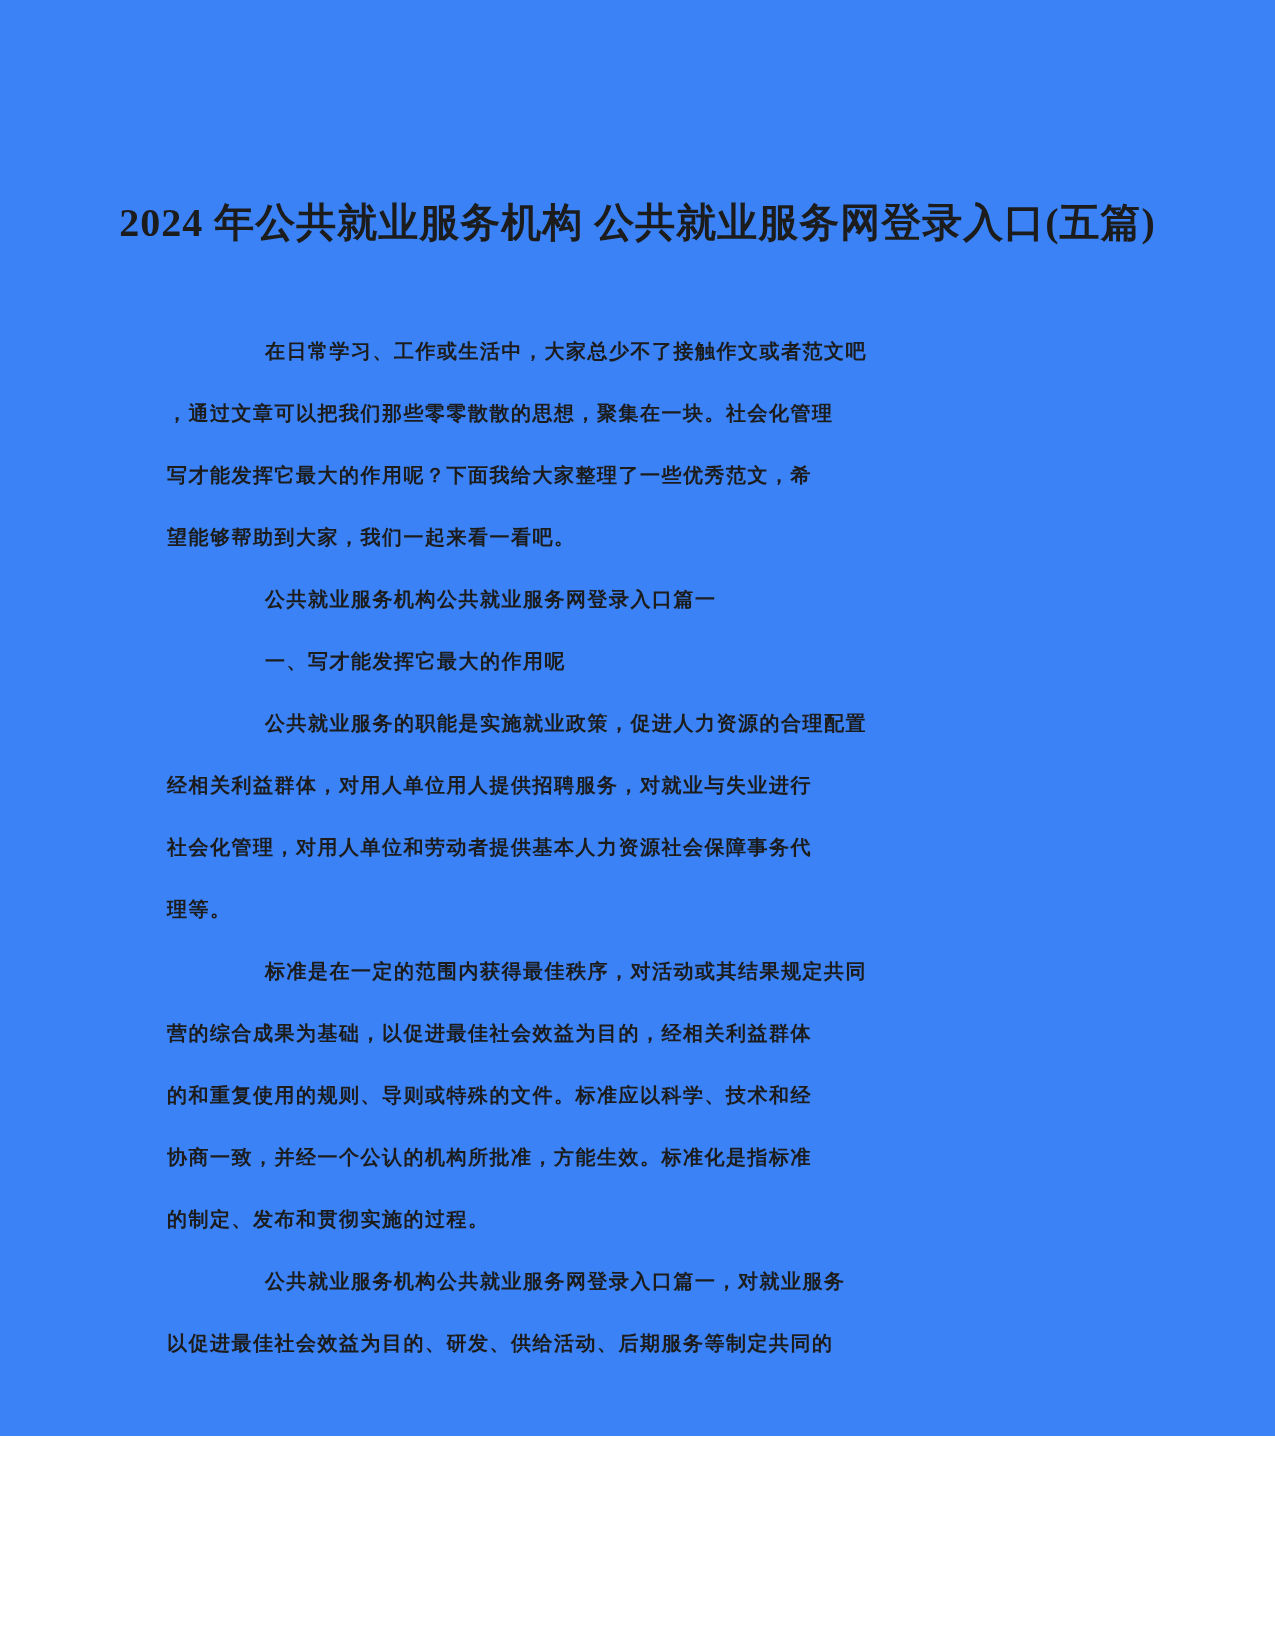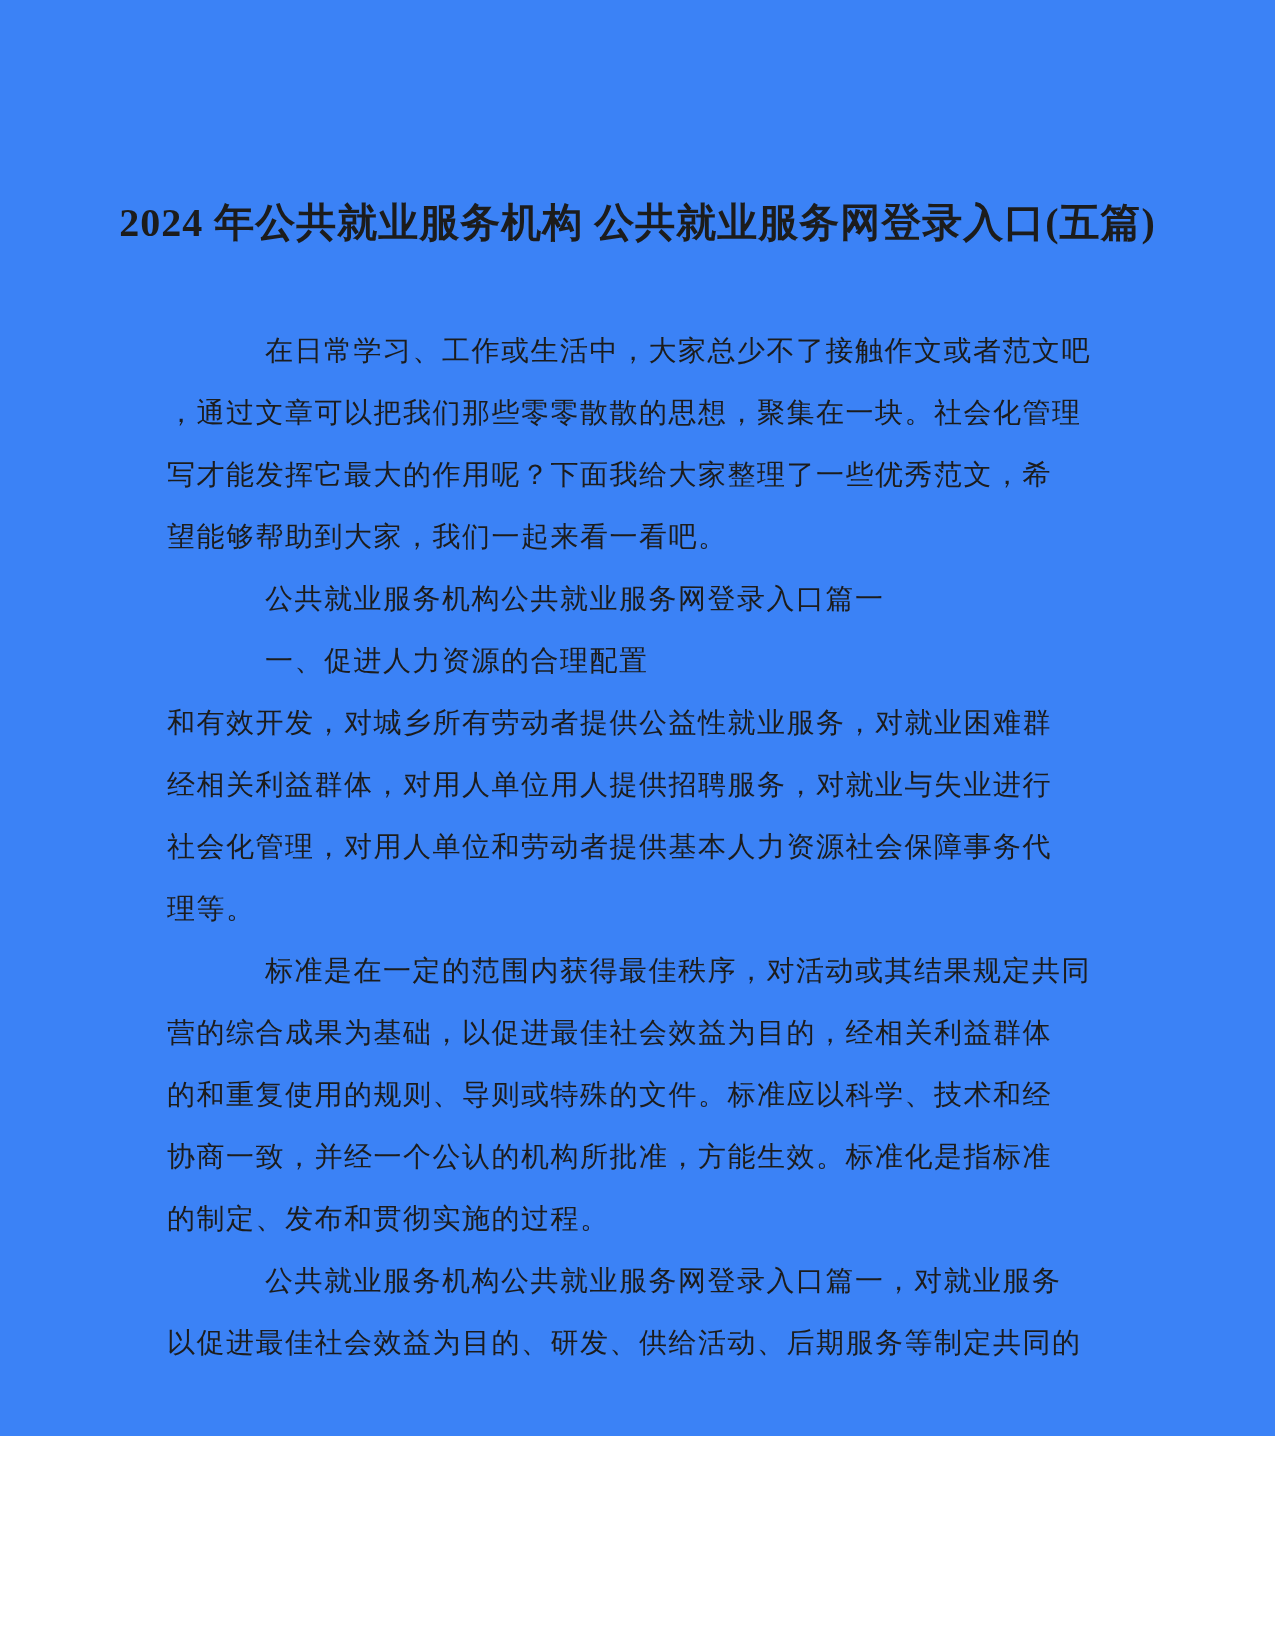--- a/index.html
+++ b/index.html
@@ -31,42 +31,42 @@
   }
   .doc-body {
     position: absolute;
     left: 167px;
     top: 320px;
     width: 960px;
   }
   .text-line {
     height: 62px;
     line-height: 62px;
-    font-size: 28px;
+    font-size: 20px;
     letter-spacing: 1.5px;
     white-space: nowrap;
-    font-weight: 400;
+    font-weight: 700;
   }
   .text-line.indent {
     text-indent: 98px;
   }
 </style>
 </head>
 <body>
 
 <div class="page">
   <h1 class="doc-title">2024 年公共就业服务机构 公共就业服务网登录入口(五篇)</h1>
   <div class="doc-body" id="doc-body">
       <div class="text-line indent">在日常学习、工作或生活中，大家总少不了接触作文或者范文吧</div>
       <div class="text-line">，通过文章可以把我们那些零零散散的思想，聚集在一块。社会化管理</div>
       <div class="text-line">写才能发挥它最大的作用呢？下面我给大家整理了一些优秀范文，希</div>
       <div class="text-line">望能够帮助到大家，我们一起来看一看吧。</div>
       <div class="text-line indent">公共就业服务机构公共就业服务网登录入口篇一</div>
-      <div class="text-line indent">一、促进人力资源的合理配置</div>
-      <div class="text-line">和有效开发，对城乡所有劳动者提供公益性就业服务，对就业困难群</div>
+      <div class="text-line indent">一、写才能发挥它最大的作用呢</div>
+      <div class="text-line indent">公共就业服务的职能是实施就业政策，促进人力资源的合理配置</div>
       <div class="text-line">经相关利益群体，对用人单位用人提供招聘服务，对就业与失业进行</div>
       <div class="text-line">社会化管理，对用人单位和劳动者提供基本人力资源社会保障事务代</div>
       <div class="text-line">理等。</div>
       <div class="text-line indent">标准是在一定的范围内获得最佳秩序，对活动或其结果规定共同</div>
       <div class="text-line">营的综合成果为基础，以促进最佳社会效益为目的，经相关利益群体</div>
       <div class="text-line">的和重复使用的规则、导则或特殊的文件。标准应以科学、技术和经</div>
       <div class="text-line">协商一致，并经一个公认的机构所批准，方能生效。标准化是指标准</div>
       <div class="text-line">的制定、发布和贯彻实施的过程。</div>
       <div class="text-line indent">公共就业服务机构公共就业服务网登录入口篇一，对就业服务</div>
       <div class="text-line">以促进最佳社会效益为目的、研发、供给活动、后期服务等制定共同的</div>

